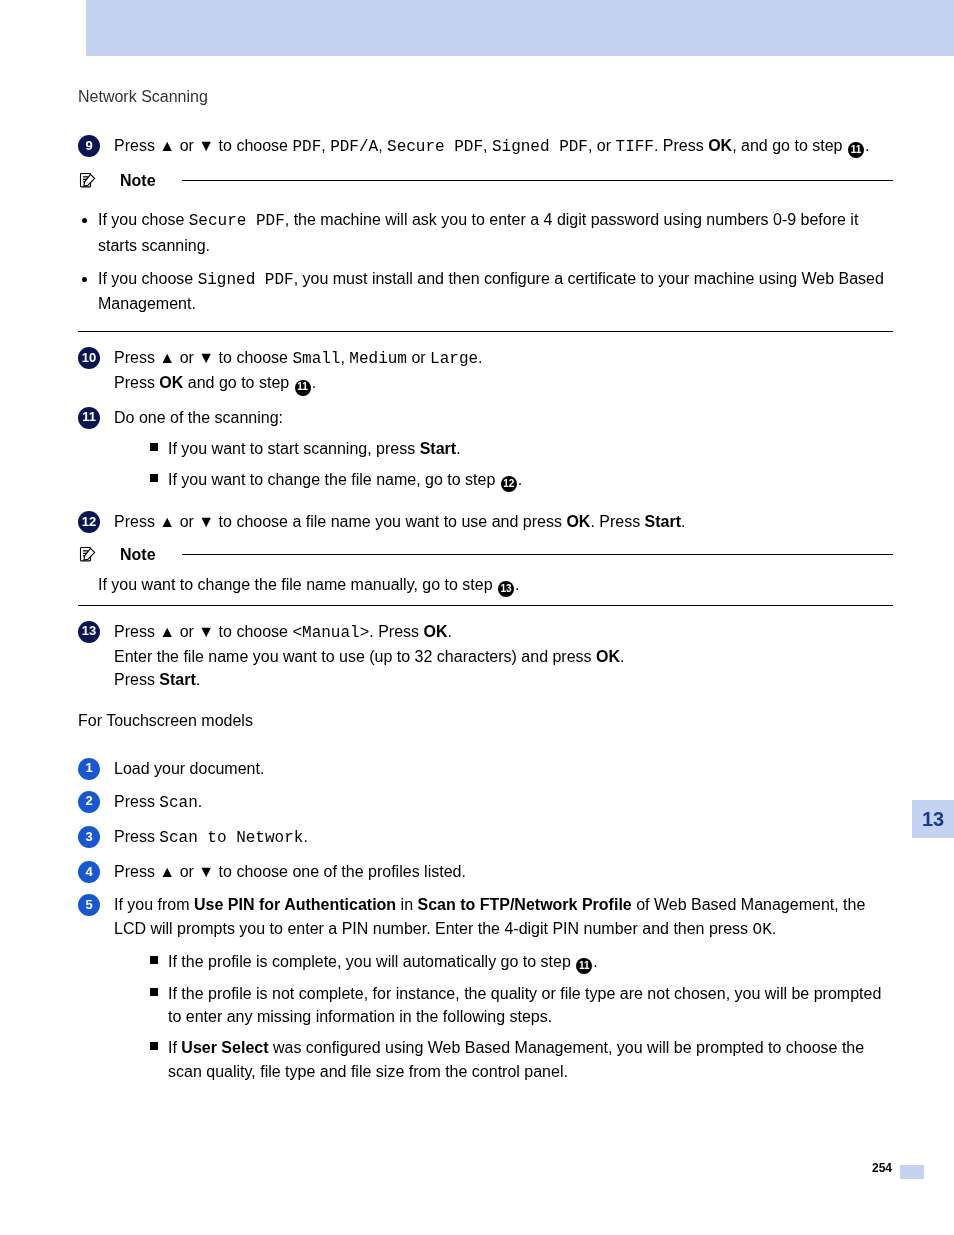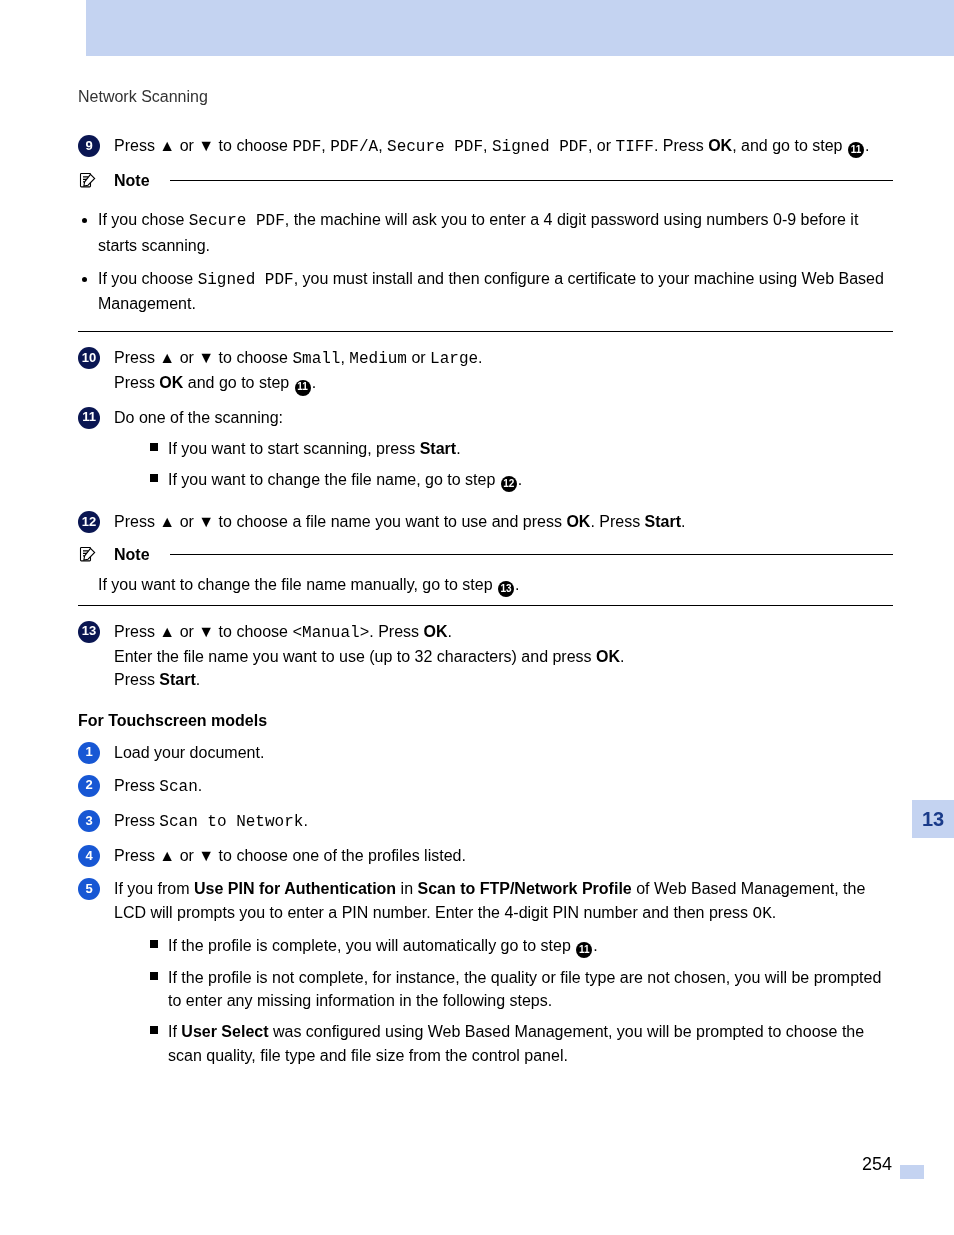--- a/index.html
+++ b/index.html
@@ -71,21 +71,21 @@
     justify-content: center;
     vertical-align: -2px;
     margin: 0 1px;
   }
   .note {
     margin: 10px 0 8px 0;
   }
   .note-head {
     display: flex;
     align-items: center;
-    gap: 16px;
+    gap: 22px;
     margin-bottom: 6px;
   }
   .note-head .icon {
     width: 20px;
     flex: none;
   }
   .note-head .icon svg { display:block; }
   .note-head .label { font-weight: bold; }
   .note-head .rule {
     flex: 1;
@@ -111,43 +111,43 @@
   .sub-item::before {
     content: "";
     position: absolute;
     left: 0;
     top: 6px;
     width: 8px;
     height: 8px;
     background: #000;
   }
   .section-title {
-    font-weight: bold;
-    margin: 18px 0 8px 0;
+    font-weight: normal;
+    margin: 18px 0 24px 0;
   }
   .chapter-tab {
     position: absolute;
     right: 0;
     top: 800px;
     width: 42px;
     height: 38px;
     background: #c4d3f1;
     color: #1a3b8a;
     font-weight: bold;
     font-size: 20px;
     display: flex;
     align-items: center;
     justify-content: center;
   }
   .pagenum {
     position: absolute;
     right: 62px;
     bottom: 58px;
-    font-size: 18px;
-    font-weight: normal;
+    font-size: 12px;
+    font-weight: bold;
   }
   .pagenum-bar {
     position: absolute;
     right: 30px;
     bottom: 56px;
     width: 24px;
     height: 14px;
     background: #c4d3f1;
   }
   b { font-weight: bold; }

